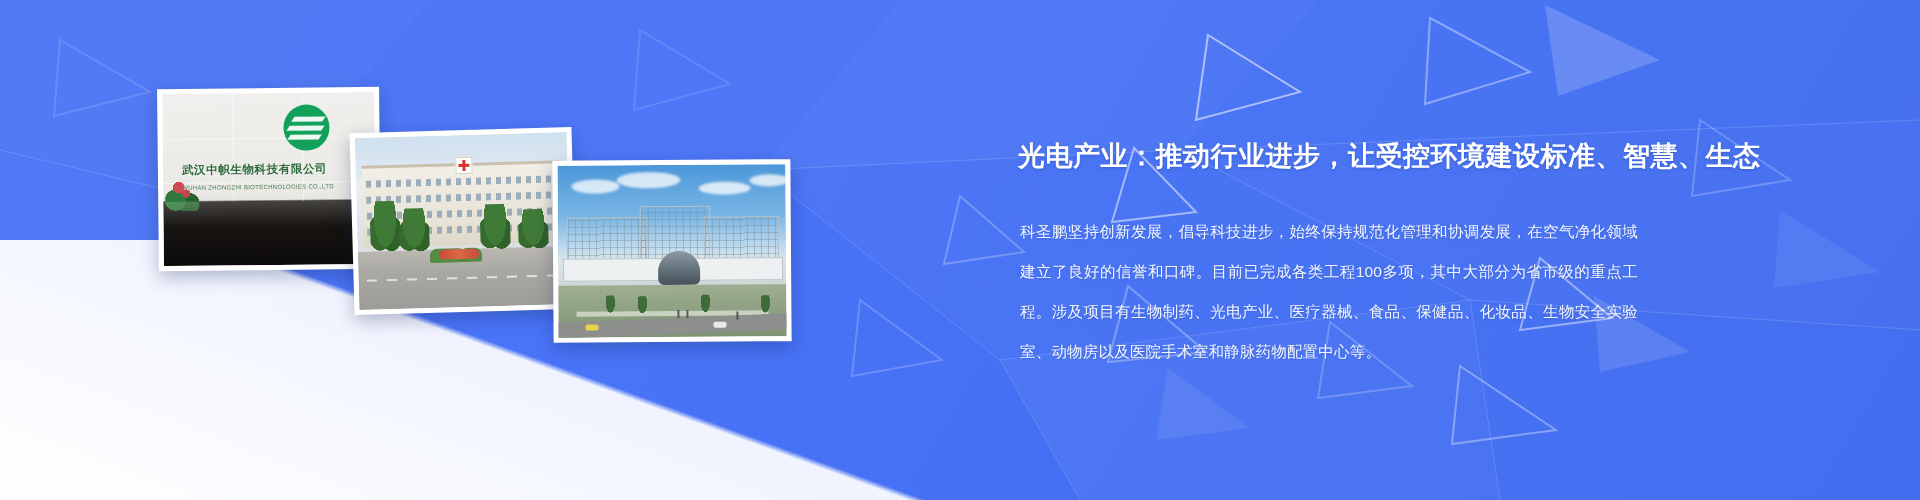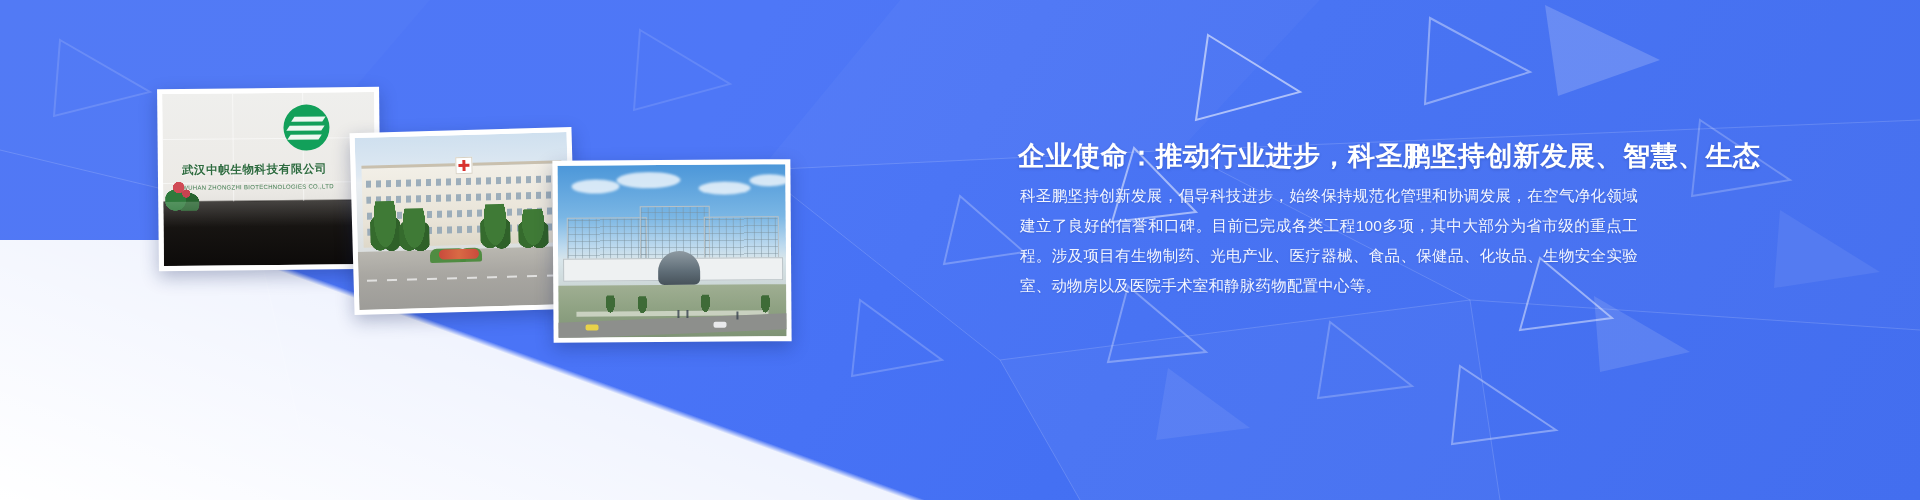--- a/index.html
+++ b/index.html
@@ -328,25 +328,25 @@
     width: 700px;
     font-size: 27px;
     font-weight: bold;
     letter-spacing: 0.5px;
     line-height: 1.25;
     white-space: nowrap;
     text-shadow: 0 1px 3px rgba(18, 40, 110, .28);
   }
   .body-copy {
     position: absolute;
-    top: 181px;
+    top: 212px;
     left: 2px;
     width: 618px;
     font-size: 15.5px;
-    line-height: 30px;
+    line-height: 40px;
     color: #f3f6ff;
     letter-spacing: 0.2px;
     text-align: justify;
     text-shadow: 0 1px 2px rgba(18, 40, 110, .20);
   }
 </style>
 </head>
 <body>
 
 <div id="banner">
@@ -470,17 +470,17 @@
           <div class="camp-tree" style="left:20%; bottom:13%;"></div>
           <div class="camp-tree" style="left:34%; bottom:12%;"></div>
           <div class="camp-tree" style="left:62%; bottom:13%;"></div>
           <div class="camp-tree" style="left:88%; bottom:12%;"></div>
         </div>
       </div>
     </div>
   </div>
 
   <div class="copy">
-    <div class="headline">企业使命：推动行业进步，科圣鹏坚持创新发展、智慧、生态</div>
+    <div class="headline">光电产业：推动行业进步，让受控环境建设标准、智慧、生态</div>
     <div class="body-copy">科圣鹏坚持创新发展，倡导科技进步，始终保持规范化管理和协调发展，在空气净化领域建立了良好的信誉和口碑。目前已完成各类工程100多项，其中大部分为省市级的重点工程。涉及项目有生物制药、光电产业、医疗器械、食品、保健品、化妆品、生物安全实验室、动物房以及医院手术室和静脉药物配置中心等。</div>
   </div>
 
 </div>
 
 </body></html>

